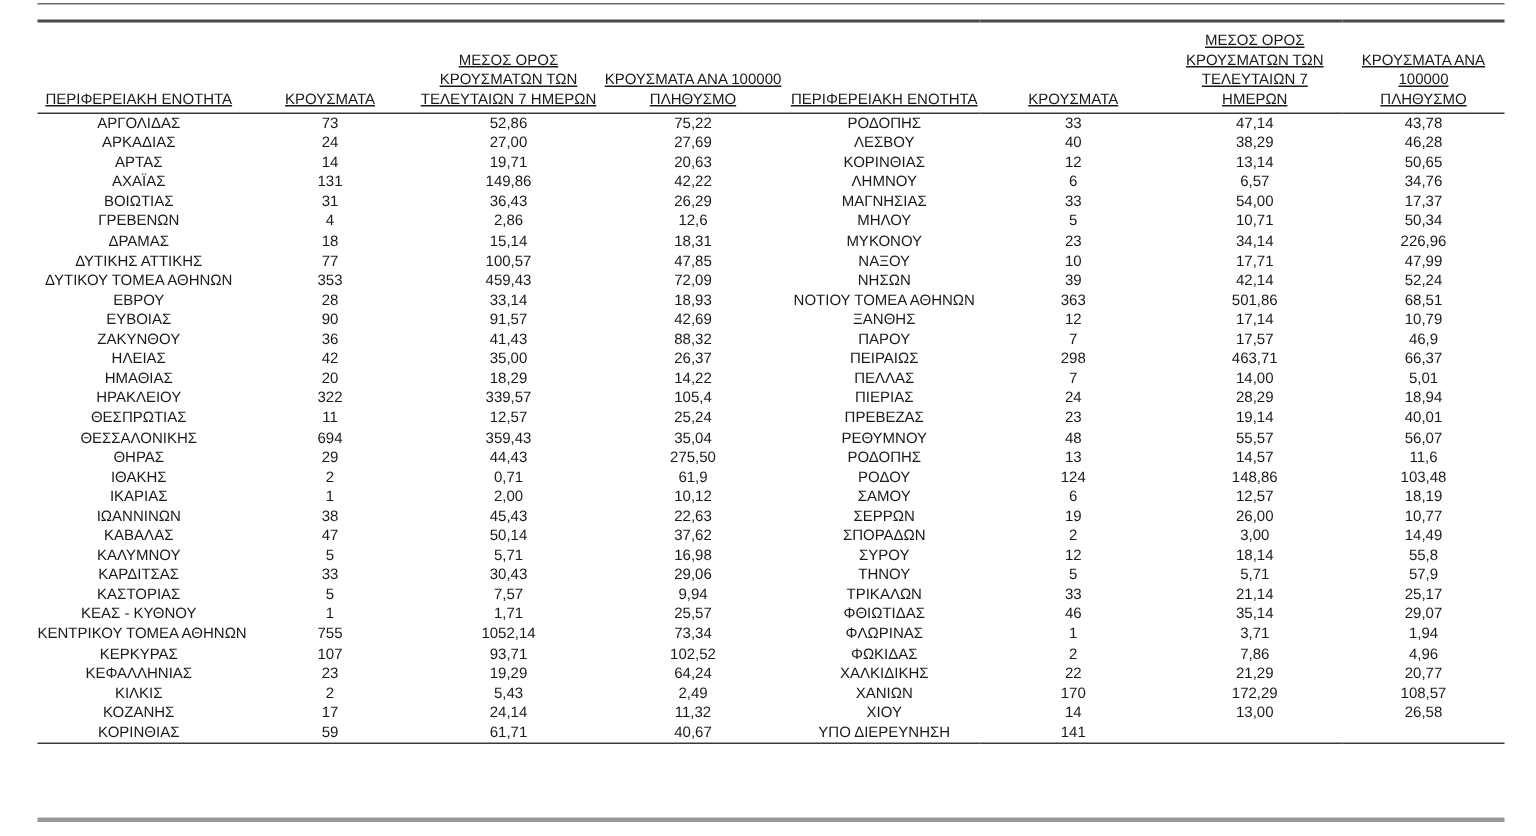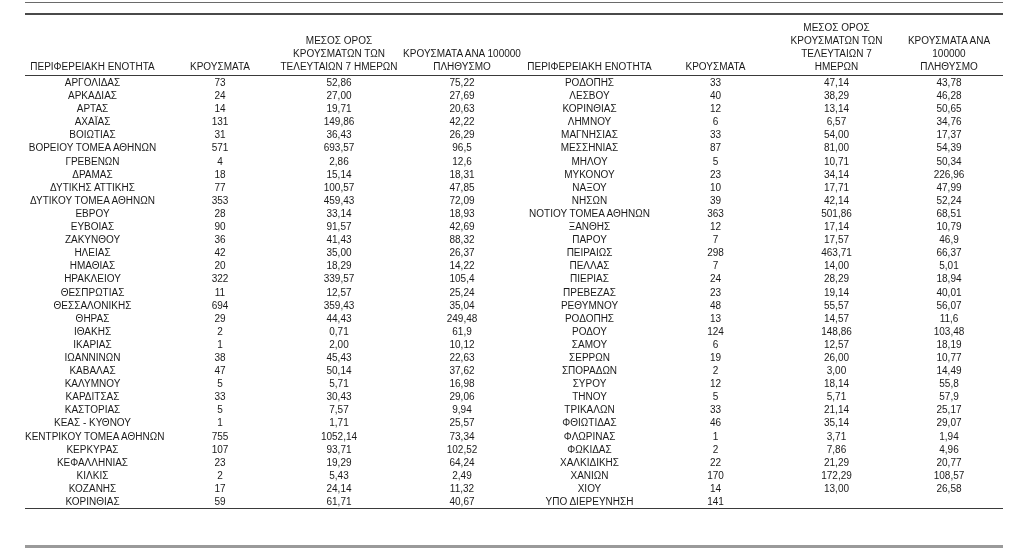--- a/index.html
+++ b/index.html
@@ -30,20 +30,21 @@
     font-weight: normal;
     font-size: 10px;
     line-height: 13px;
     vertical-align: bottom;
     text-align: center;
     white-space: pre-line;
     padding: 6px 0 2px 0;
     border-bottom: 1.5px solid #3a3a3a;
     color: #1a1a1a;
     overflow: visible;
+    text-decoration: underline;
   }
   table.covid-table td {
     font-size: 10px;
     line-height: 13.1px;
     height: 13.1px;
     padding: 0;
     text-align: center;
     white-space: nowrap;
     overflow: visible;
     color: #1a1a1a;
@@ -129,30 +130,20 @@
           <td>ΒΟΙΩΤΙΑΣ</td>
           <td>31</td>
           <td>36,43</td>
           <td>26,29</td>
           <td>ΜΑΓΝΗΣΙΑΣ</td>
           <td>33</td>
           <td>54,00</td>
           <td>17,37</td>
         </tr>
         <tr>
-          <td>ΒΟΡΕΙΟΥ ΤΟΜΕΑ ΑΘΗΝΩΝ</td>
-          <td>571</td>
-          <td>693,57</td>
-          <td>96,5</td>
-          <td>ΜΕΣΣΗΝΙΑΣ</td>
-          <td>87</td>
-          <td>81,00</td>
-          <td>54,39</td>
-        </tr>
-        <tr>
           <td>ΓΡΕΒΕΝΩΝ</td>
           <td>4</td>
           <td>2,86</td>
           <td>12,6</td>
           <td>ΜΗΛΟΥ</td>
           <td>5</td>
           <td>10,71</td>
           <td>50,34</td>
         </tr>
         <tr>
@@ -262,21 +253,21 @@
           <td>35,04</td>
           <td>ΡΕΘΥΜΝΟΥ</td>
           <td>48</td>
           <td>55,57</td>
           <td>56,07</td>
         </tr>
         <tr>
           <td>ΘΗΡΑΣ</td>
           <td>29</td>
           <td>44,43</td>
-          <td>249,48</td>
+          <td>275,50</td>
           <td>ΡΟΔΟΠΗΣ</td>
           <td>13</td>
           <td>14,57</td>
           <td>11,6</td>
         </tr>
         <tr>
           <td>ΙΘΑΚΗΣ</td>
           <td>2</td>
           <td>0,71</td>
           <td>61,9</td>

